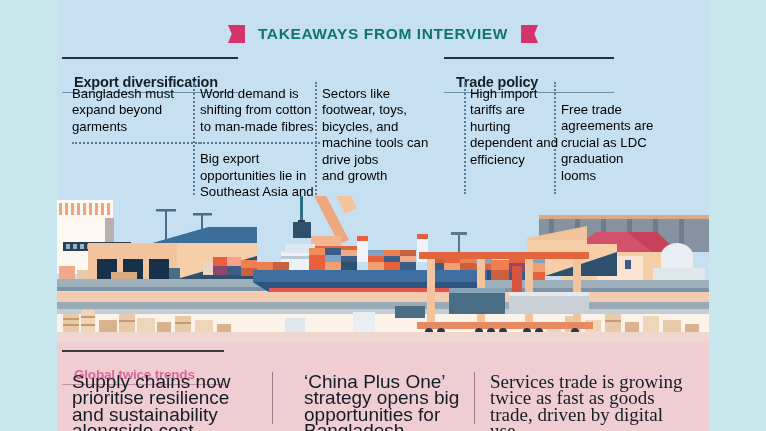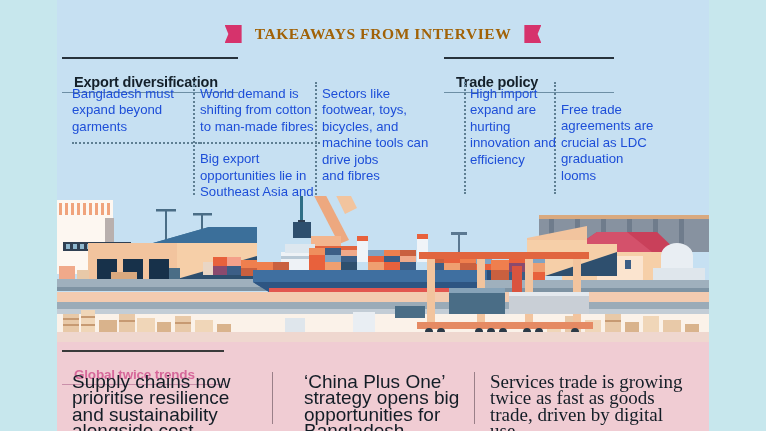--- a/index.html
+++ b/index.html
@@ -38,22 +38,22 @@
     height: 26px;
     display: flex;
     align-items: center;
     justify-content: center;
     gap: 13px;
   }
   .title-text {
     font-size: 15.5px;
     font-weight: bold;
     letter-spacing: 0.6px;
-    color: #a16207;
-    font-family: Liberation Serif, serif;
+    color: #0f766e;
+    font-family: Liberation Sans, sans-serif;
     white-space: nowrap;
   }
   .flag {
     width: 17px;
     height: 18px;
     background: #d6336c;
     flex: 0 0 auto;
   }
   .flag.left  { clip-path: polygon(0 0, 100% 0, 100% 100%, 0 100%, 22% 50%); }
   .flag.right { clip-path: polygon(0 0, 100% 0, 78% 50%, 100% 100%, 0 100%); }
@@ -87,21 +87,21 @@
   #sec-global { left: 62px; top: 350px; width: 162px; }
   #sec-global .sec-rule-top { background: #3a3a3a; }
   #sec-global .sec-title { color: #d6689a; font-size: 13.5px; padding-left: 12px; }
   #sec-global .sec-rule-bot { background: #c98fa9; }
 
   
   .col {
     position: absolute;
     font-size: 13.2px;
     line-height: 16.4px;
-    color: #1d4ed8;
+    color: #000000;
     font-family: "Liberation Sans", sans-serif;
   }
   .col .item { padding: 0; }
   .dot-h {
     height: 0;
     border-top: 2px dotted #5e7f93;
     margin: 7px 0 7px 0;
   }
   .dot-v {
     position: absolute;
@@ -198,25 +198,25 @@
 
   <div class="col" id="col-b">
     <div class="item">World demand is shifting from cotton to man-made fibres</div>
     <div class="dot-h"></div>
     <div class="item">Big export opportunities lie in Southeast Asia and the Middle East</div>
   </div>
 
   <div class="col" id="col-c">
     <div class="item">Sectors like footwear, toys, bicycles, and machine tools can</div>
     <div class="item ind-1">drive jobs</div>
-    <div class="item ind-2">and fibres</div>
+    <div class="item ind-2">and growth</div>
   </div>
 
   <div class="col" id="col-d">
-    <div class="item">High import expand are hurting innovation and efficiency</div>
+    <div class="item">High import tariffs are hurting dependent and efficiency</div>
   </div>
 
   <div class="col" id="col-e">
     <div class="item">Free trade agreements are crucial as LDC graduation looms</div>
   </div>
 
   <div class="illus">
     <svg width="652" height="154" viewBox="0 0 652 154" xmlns="http://www.w3.org/2000/svg">
 
       <rect x="0" y="0" width="652" height="154" fill="#c6e0f2"></rect>

